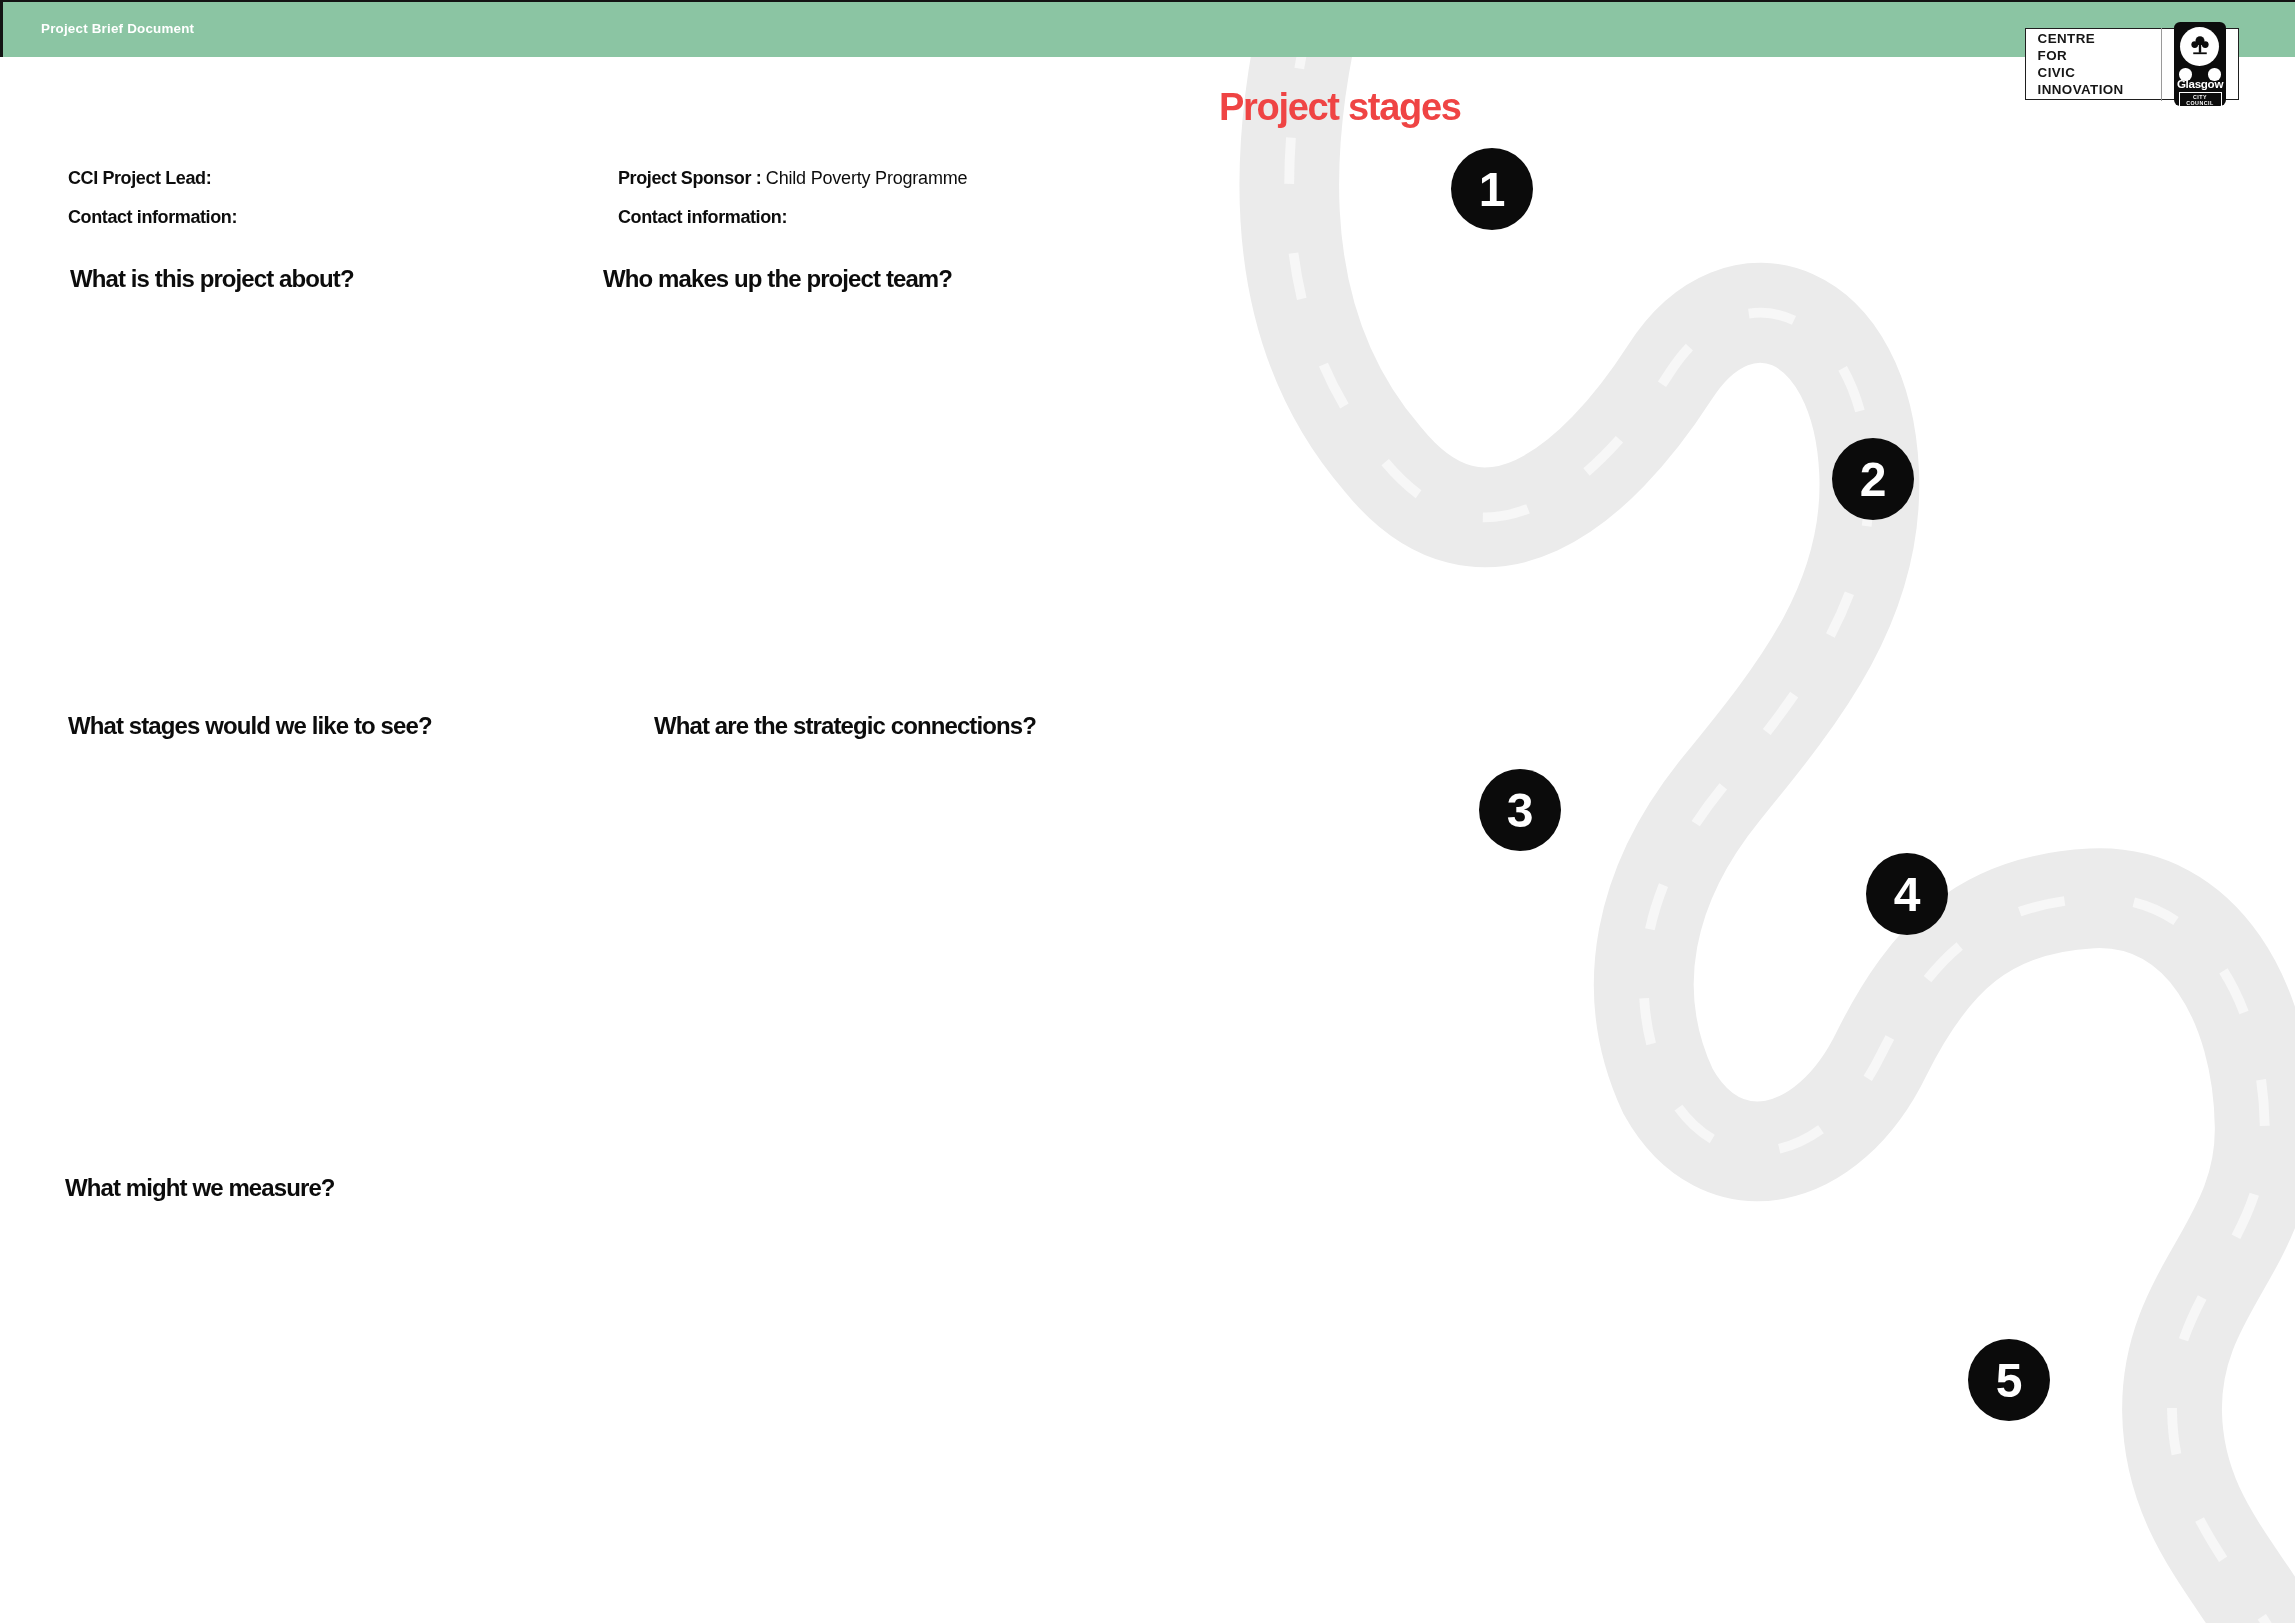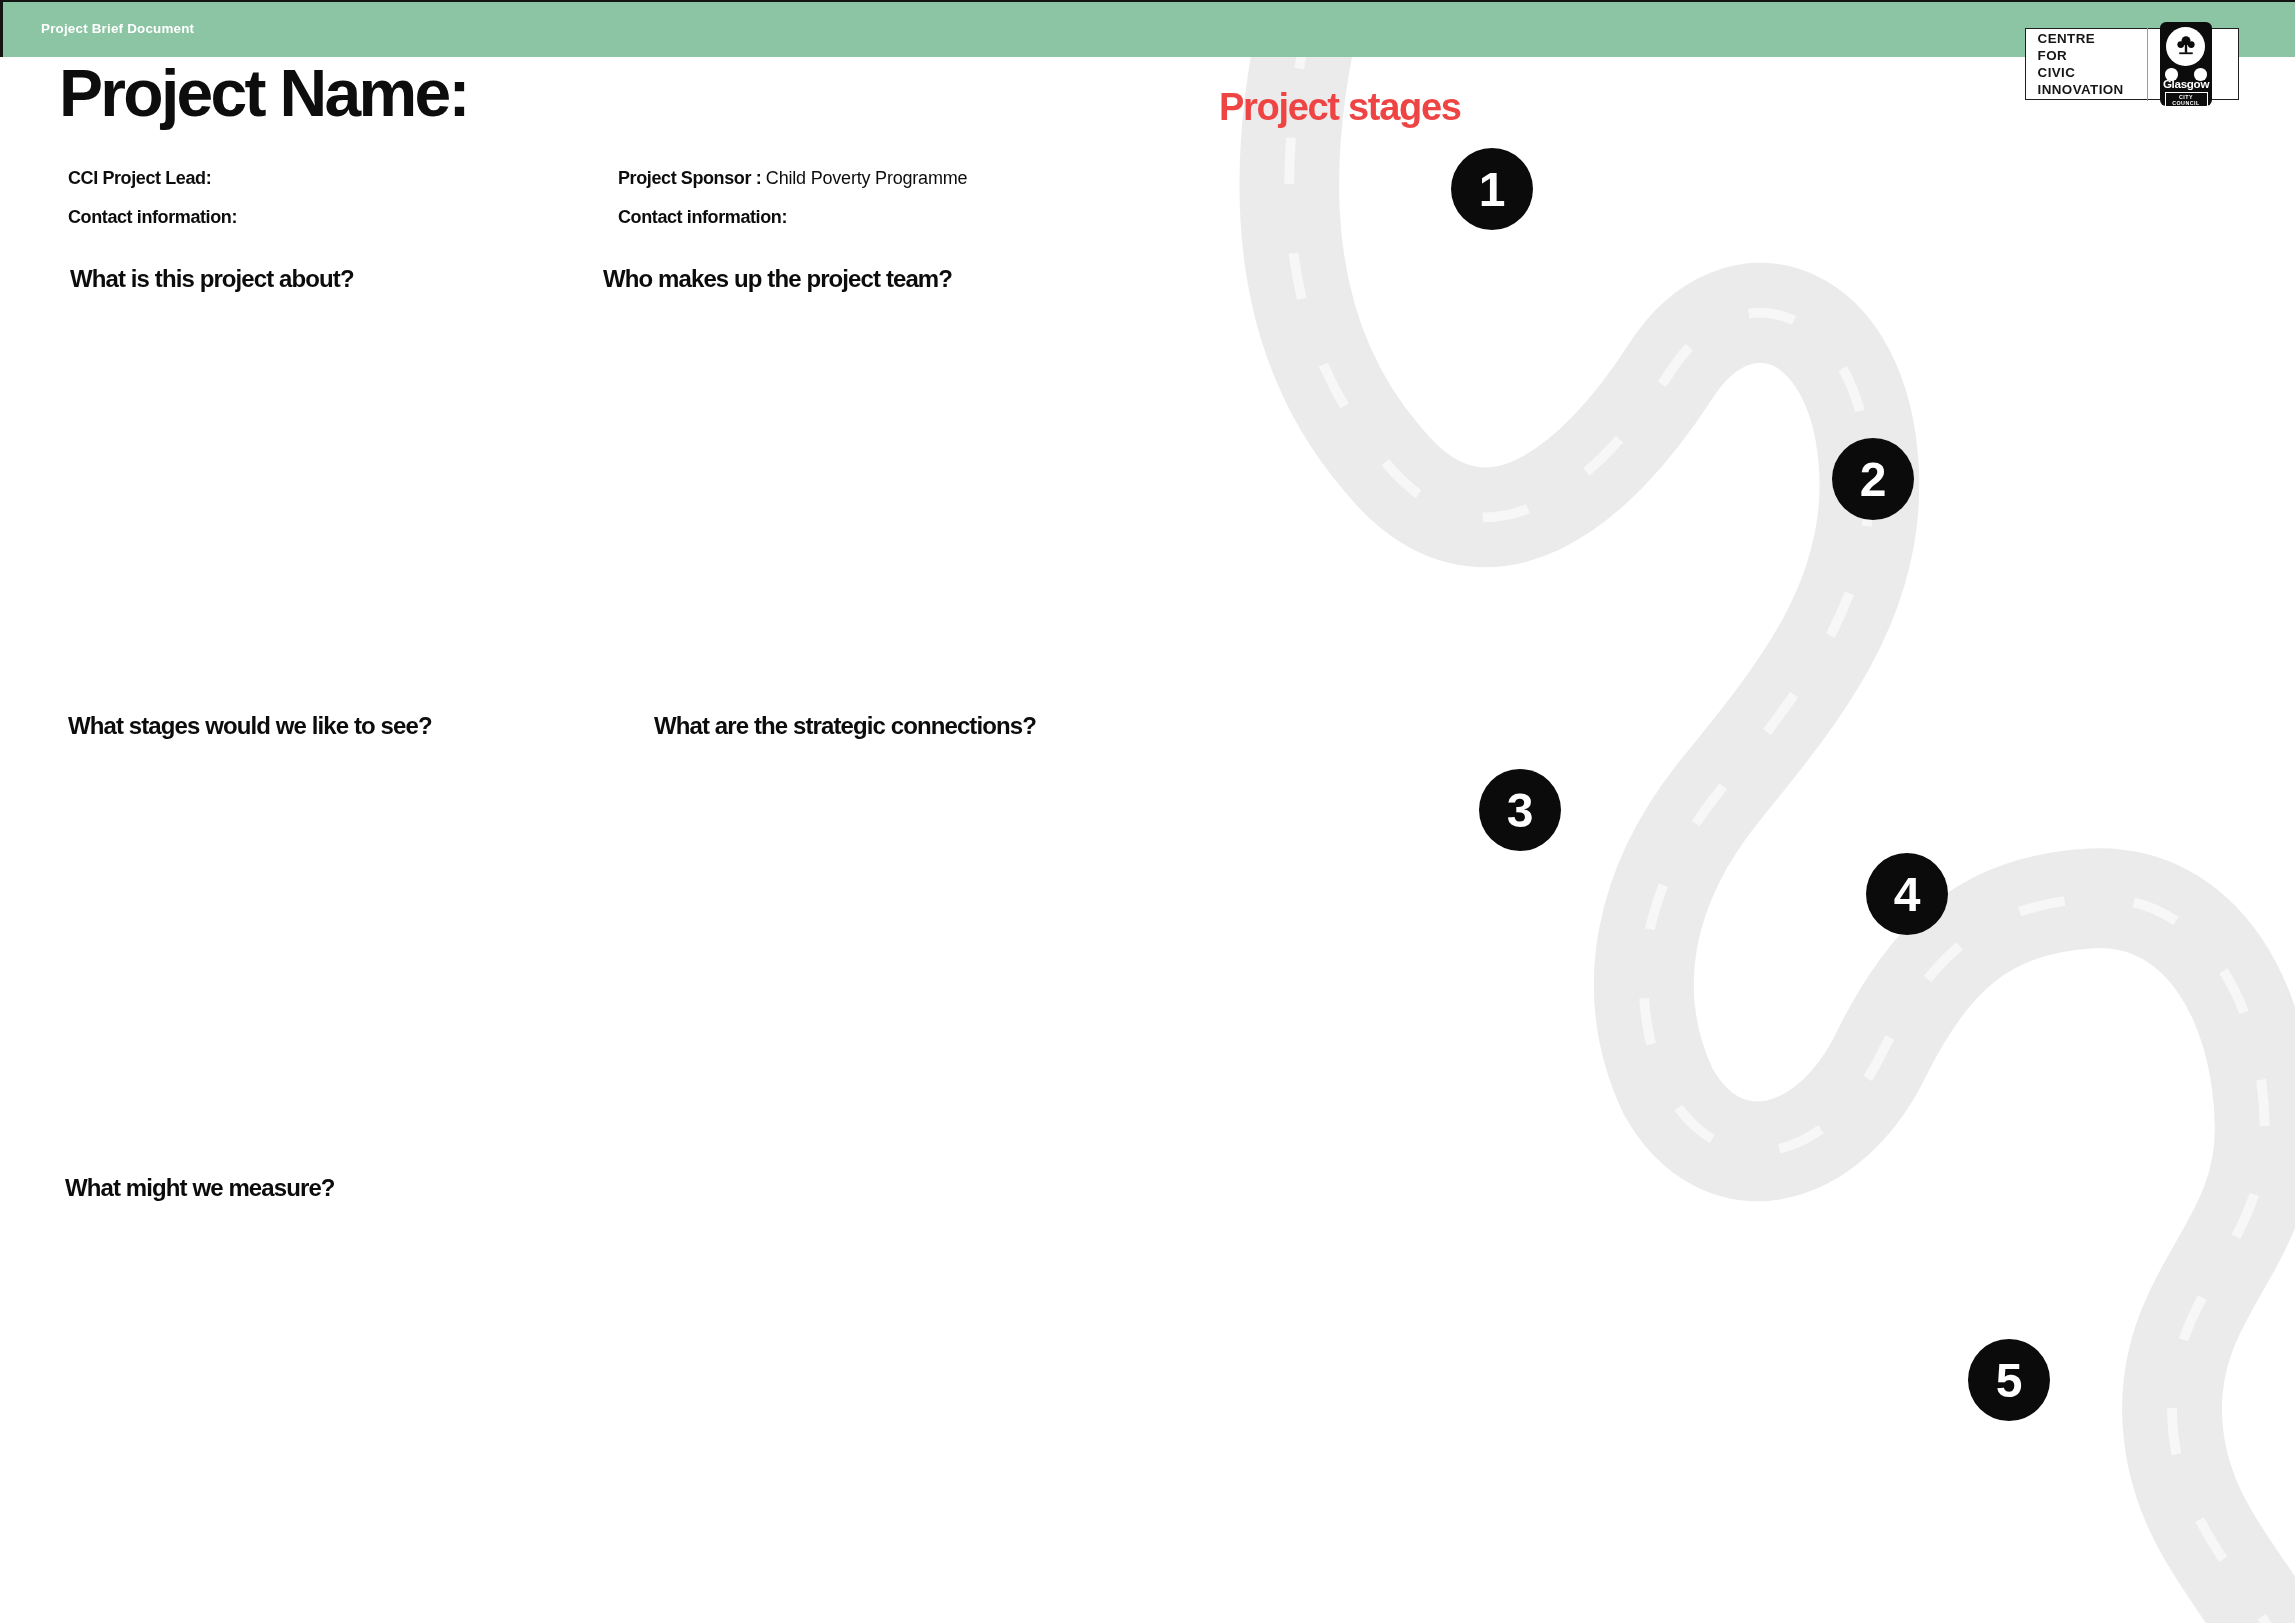--- a/index.html
+++ b/index.html
@@ -61,21 +61,21 @@
     position:absolute;left:2025px;top:28px;width:214px;height:72px;background:#ffffff;
     border:1.8px solid #1f1f1f;box-sizing:border-box;display:flex;align-items:center;
   }
   .org-name{
     margin-left:11.6px;font-size:13.4px;line-height:17px;font-weight:700;letter-spacing:0.4px;
     color:#161616;flex:1;
   }
   .logo-divider{width:0.9px;height:73px;background:#9a9a9a;margin-right:12.5px;}
   .gcc{
     position:relative;width:52px;height:84px;background:#0c0c0c;border-radius:6.2px;
-    margin-right:26px;flex:0 0 auto;
+    margin-right:12px;flex:0 0 auto;
   }
   .gcc-disc{
     position:absolute;left:6.2px;top:4.5px;width:39px;height:39px;border-radius:50%;background:#ffffff;
     display:flex;align-items:center;justify-content:center;
   }
   .gcc-notch{position:absolute;width:12.5px;height:12.5px;border-radius:50%;background:#ffffff;top:46px;}
   .n-l{left:5.3px;} .n-r{right:5.3px;}
   .gcc-name{
     position:absolute;left:0;right:0;top:55px;text-align:center;color:#fff;
     font-size:11.6px;font-weight:700;letter-spacing:-0.3px;
@@ -114,21 +114,20 @@
              C2544,1398 2436,1448 2438,1584
              C2440,1706 2516,1764 2572,1870" fill="none" stroke="#f7f7f7" stroke-width="11" stroke-dasharray="52 78"></path>
   </svg>
 
   <div class="header-bar">
     <span class="bar-label">Project Brief Document</span>
   </div>
   <div class="top-edge"></div>
   <div class="left-edge"></div>
 
-  <div class="doc-title">Project Name:</div>
 
   <div class="meta m-lead">CCI Project Lead:</div>
   <div class="meta m-contact-l">Contact information:</div>
   <div class="meta m-sponsor">
     <span>Project Sponsor :</span>
     <span class="val">Child Poverty Programme</span>
   </div>
   <div class="meta m-contact-r">Contact information:</div>
 
   <div class="question q-about">What is this project about?</div>

